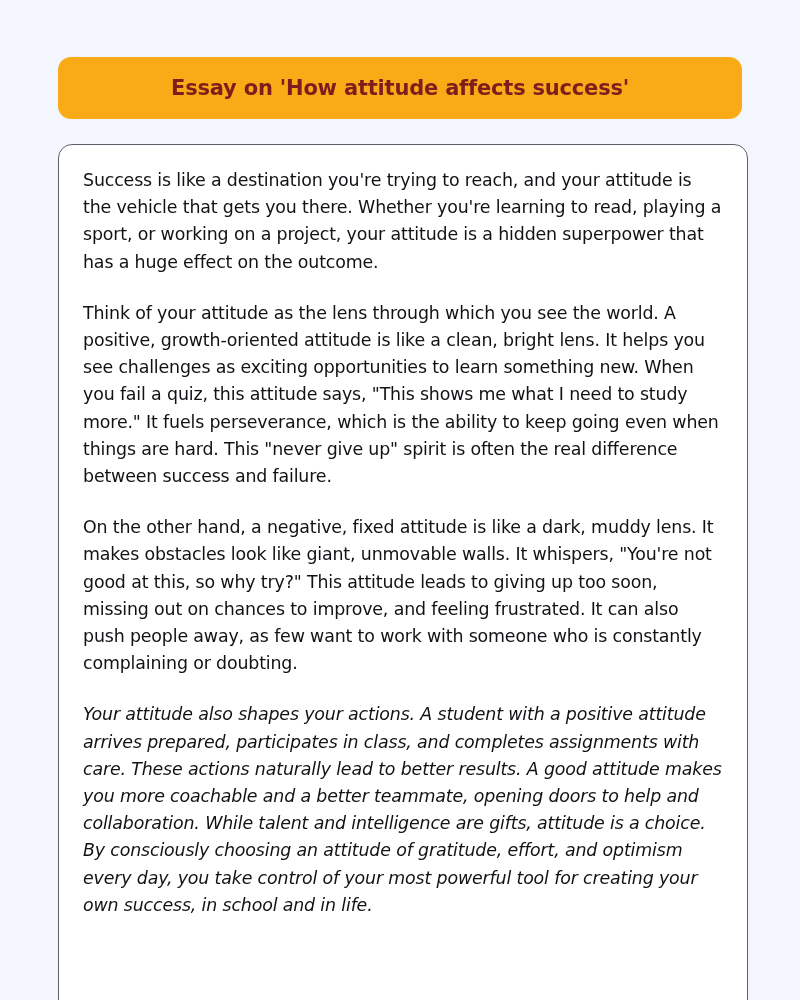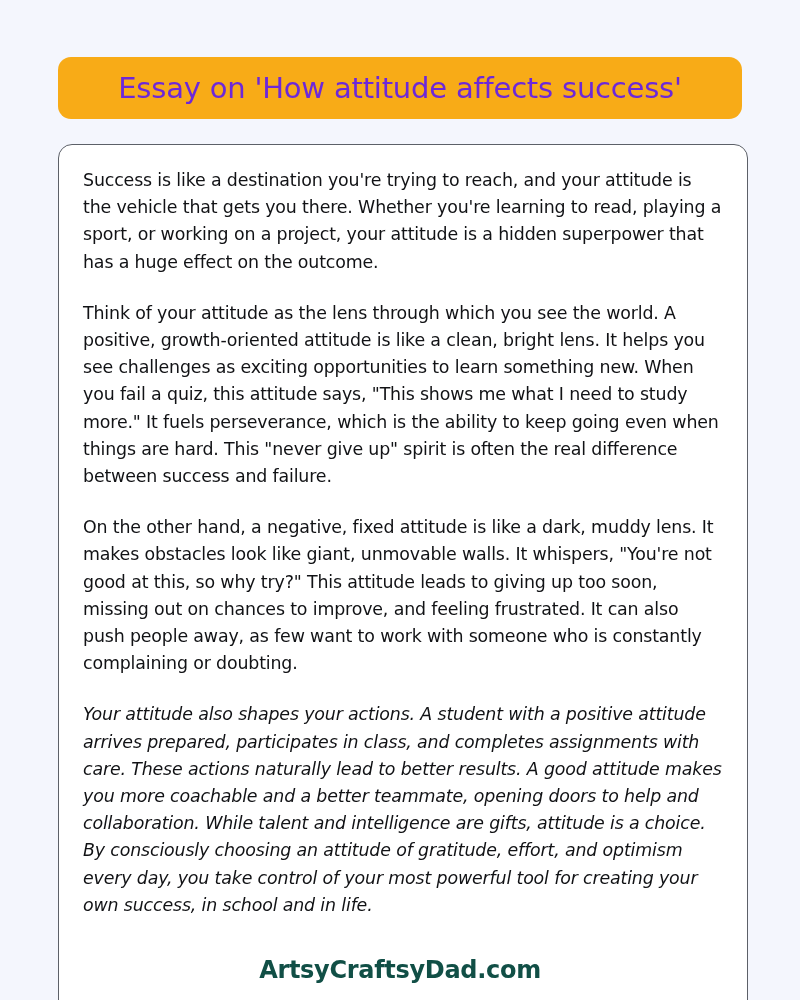--- a/index.html
+++ b/index.html
@@ -30,23 +30,23 @@
     height: 62px;
     background: #f8ab17;
     border-radius: 13px;
     display: flex;
     align-items: center;
     justify-content: center;
     box-sizing: border-box;
   }
   .title-text {
     font-family: "DejaVu Sans", sans-serif;
-    font-size: 29px;
-    font-weight: normal;
-    color: #6d28d9;
+    font-size: 21px;
+    font-weight: bold;
+    color: #7f1d1d;
     letter-spacing: -0.2px;
     line-height: 1;
     white-space: nowrap;
   }
 
   
   .essay-card {
     position: absolute;
     left: 58px;
     top: 144px;
@@ -101,17 +101,14 @@
 
   <div class="essay-card">
     <div class="essay-body">
       <p>Success is like a destination you're trying to reach, and your attitude is the vehicle that gets you there. Whether you're learning to read, playing a sport, or working on a project, your attitude is a hidden superpower that has a huge effect on the outcome.</p>
       <p>Think of your attitude as the lens through which you see the world. A positive, growth-oriented attitude is like a clean, bright lens. It helps you see challenges as exciting opportunities to learn something new. When you fail a quiz, this attitude says, "This shows me what I need to study more." It fuels perseverance, which is the ability to keep going even when things are hard. This "never give up" spirit is often the real difference between success and failure.</p>
       <p>On the other hand, a negative, fixed attitude is like a dark, muddy lens. It makes obstacles look like giant, unmovable walls. It whispers, "You're not good at this, so why try?" This attitude leads to giving up too soon, missing out on chances to improve, and feeling frustrated. It can also push people away, as few want to work with someone who is constantly complaining or doubting.</p>
       <p>Your attitude also shapes your actions. A student with a positive attitude arrives prepared, participates in class, and completes assignments with care. These actions naturally lead to better results. A good attitude makes you more coachable and a better teammate, opening doors to help and collaboration. While talent and intelligence are gifts, attitude is a choice. By consciously choosing an attitude of gratitude, effort, and optimism every day, you take control of your most powerful tool for creating your own success, in school and in life.</p>
     </div>
   </div>
 
-  <div class="site-footer">
-    <span class="site-footer-text">ArtsyCraftsyDad.com</span>
-  </div>
 
 </div>
 
 </body></html>

